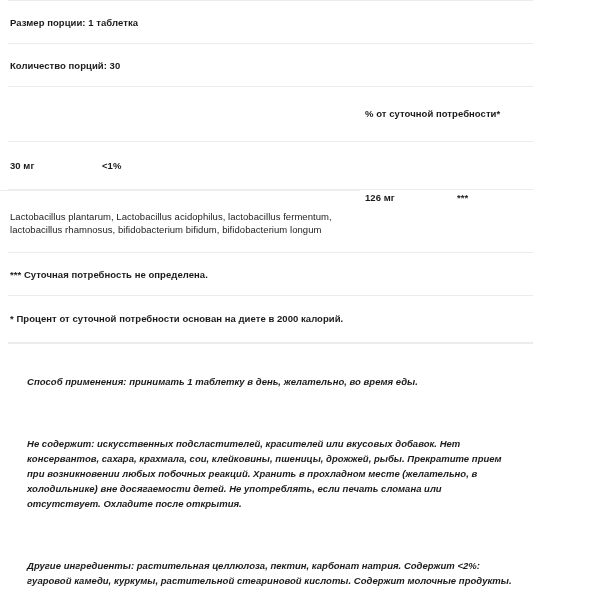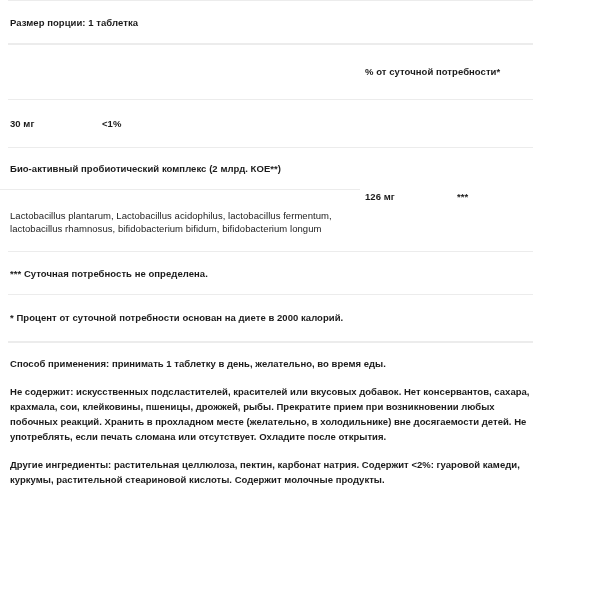--- a/index.html
+++ b/index.html
@@ -83,22 +83,23 @@
 
   .block-directions   { padding: 13px 10px 0; }
   .block-warnings     { padding: 13px 10px 0; }
   .block-other        { padding: 13px 10px 0; }
 
   .para {
     font-size: 9.5px;
     line-height: 15px;
     font-weight: 700;
     color: #1b1b1b;
-    margin: 0;
+    margin: 17px;
     letter-spacing: 0.02px;
+    font-style: italic;
   }
 
   .strain-row {
     position: relative;
   }
   .strain-values {
     position: absolute;
     left: 365px;
     top: 0;
     display: flex;
@@ -111,40 +112,40 @@
 <div class="label-panel">
 
   <div class="rule full"></div>
 
   <div class="row block-serving-size">
     <div class="txt">Размер порции: 1 таблетка</div>
   </div>
 
   <div class="rule full"></div>
 
+  <div class="row block-servings">
+    <div class="txt">Количество порций: 30</div>
+  </div>
 
   <div class="rule full"></div>
 
   <div class="row block-colhdr">
     <div class="cell-name"></div>
     <div class="cell-dv txt hdr">% от суточной потребности*</div>
   </div>
 
   <div class="rule full"></div>
 
   <div class="row block-sodium">
     <div class="cell-amount txt">30 мг</div>
     <div class="cell-dv txt">&lt;1%</div>
   </div>
 
   <div class="rule full"></div>
 
-  <div class="row block-complex">
-    <div class="cell-name txt" style="flex:0 0 520px;max-width:520px">Био-активный пробиотический комплекс (2 млрд. КОЕ**)</div>
-  </div>
 
   <div class="rule short"></div>
 
   <div class="row block-strains strain-row">
     <div class="cell-name txt med">Lactobacillus plantarum, Lactobacillus acidophilus, lactobacillus fermentum, lactobacillus rhamnosus, bifidobacterium bifidum, bifidobacterium longum</div>
     <div class="strain-values">
       <div class="cell-amount txt">126 мг</div>
       <div class="txt">***</div>
     </div>
   </div>

